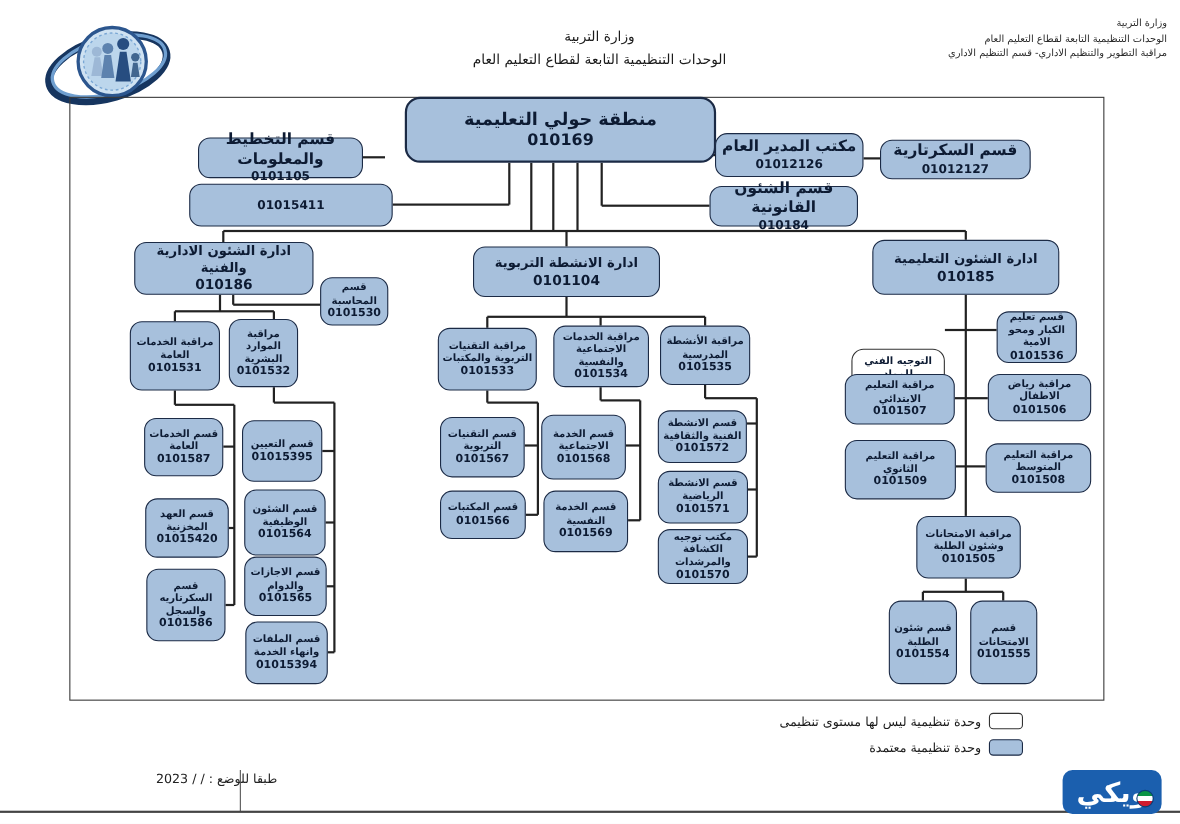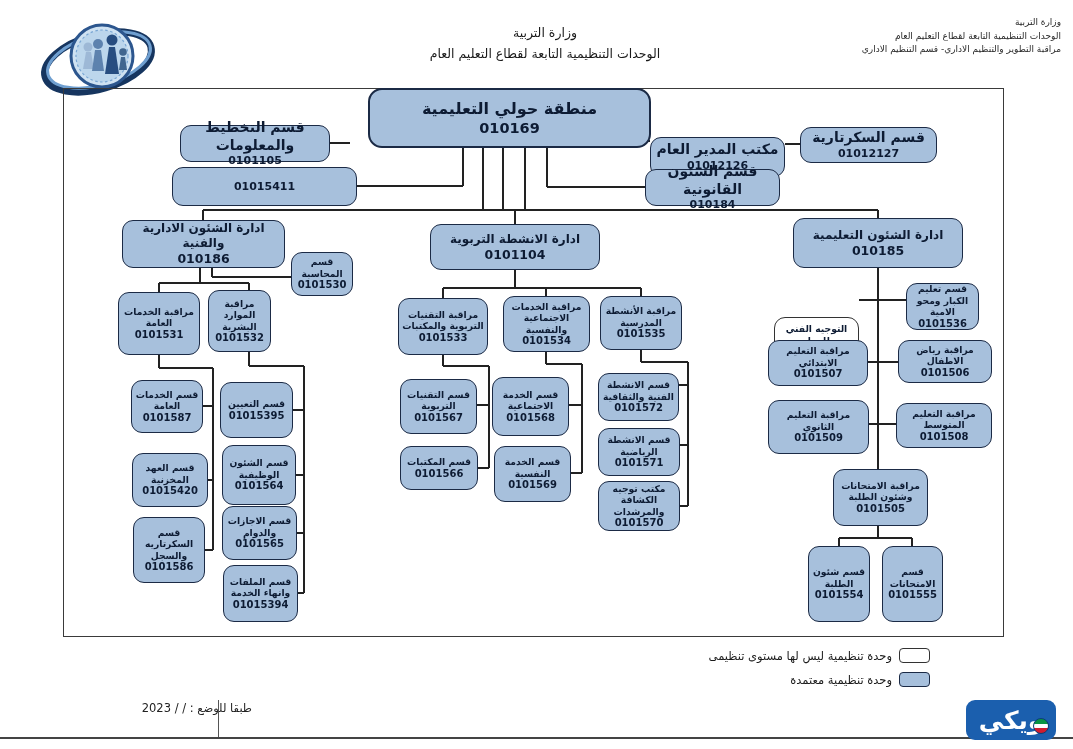--- a/index.html
+++ b/index.html
@@ -153,21 +153,21 @@
         <div class="nlabel">منطقة حولي التعليمية</div>
         <div class="ncode">010169</div>
       </div>
       <div class="node md" style="left: 180px; top: 125px; width: 150px; height: 37px;">
         <div class="nlabel">قسم التخطيط والمعلومات</div>
         <div class="ncode">0101105</div>
       </div>
       <div class="node md" style="left: 172px; top: 167px; width: 185px; height: 39px;">
         <div class="ncode">01015411</div>
       </div>
-      <div class="node md" style="left: 650px; top: 121px; width: 135px; height: 40px; margin-top: 16px;">
+      <div class="node md" style="left: 650px; top: 121px; width: 135px; height: 40px;">
         <div class="nlabel">مكتب المدير العام</div>
         <div class="ncode">01012126</div>
       </div>
       <div class="node md" style="left: 800px; top: 127px; width: 137px; height: 36px;">
         <div class="nlabel">قسم السكرتارية</div>
         <div class="ncode">01012127</div>
       </div>
       <div class="node md" style="left: 645px; top: 169px; width: 135px; height: 37px;">
         <div class="nlabel">قسم الشئون القانونية</div>
         <div class="ncode">010184</div>

